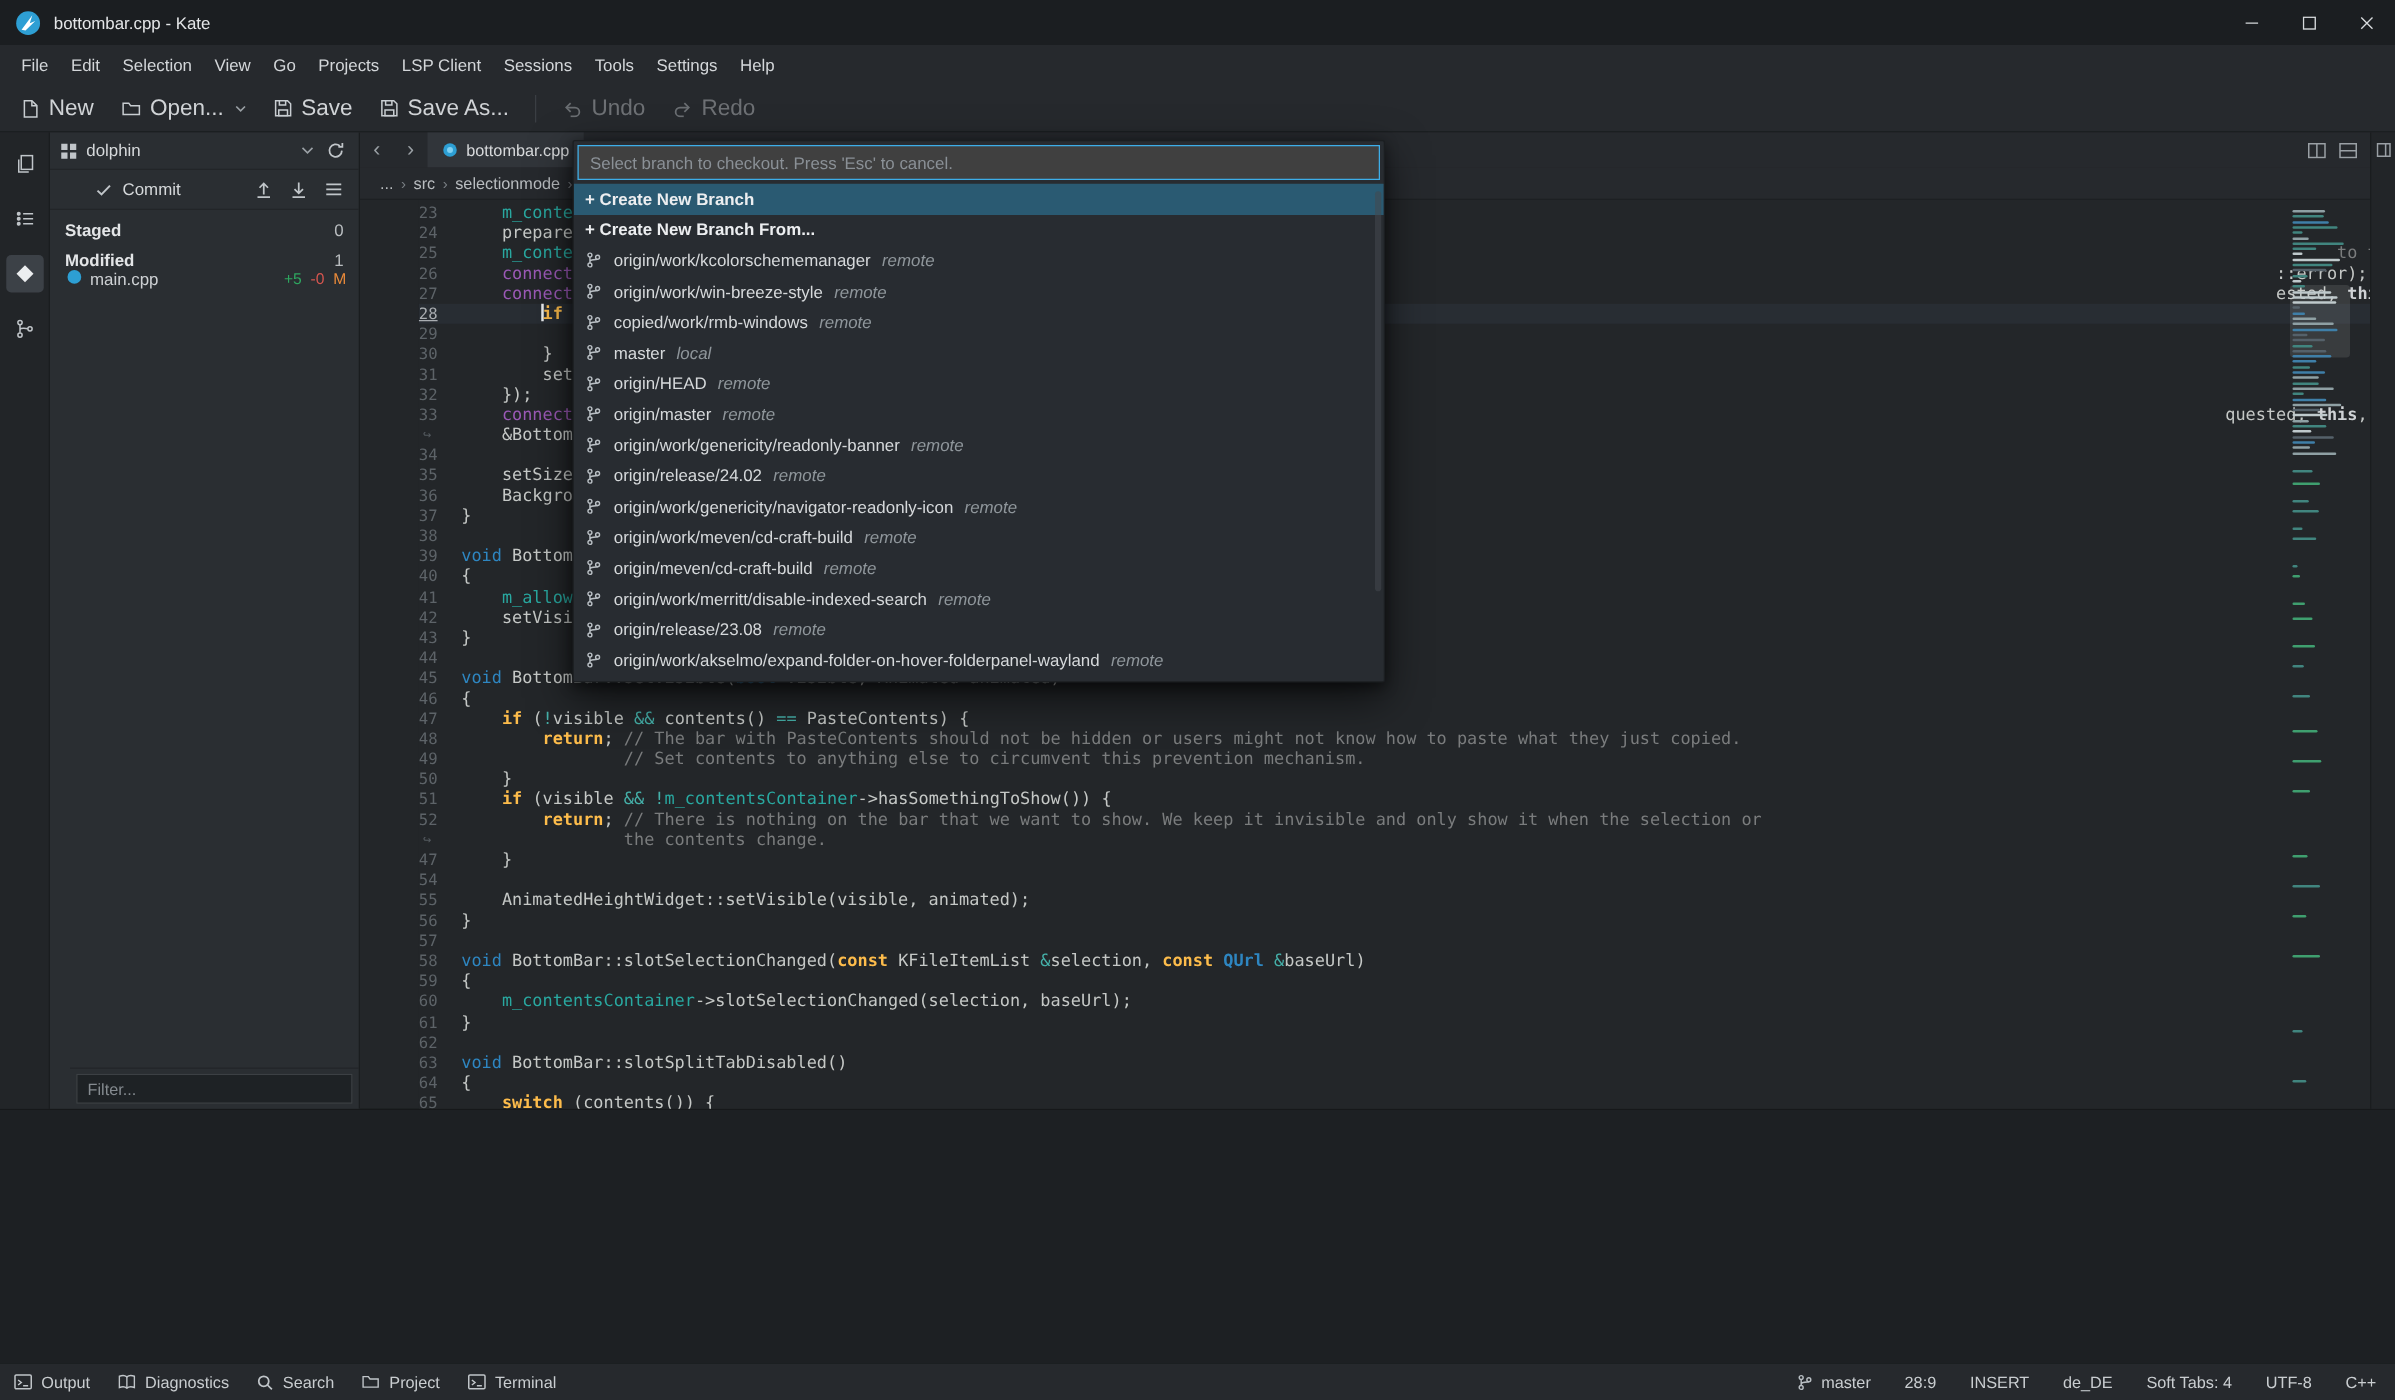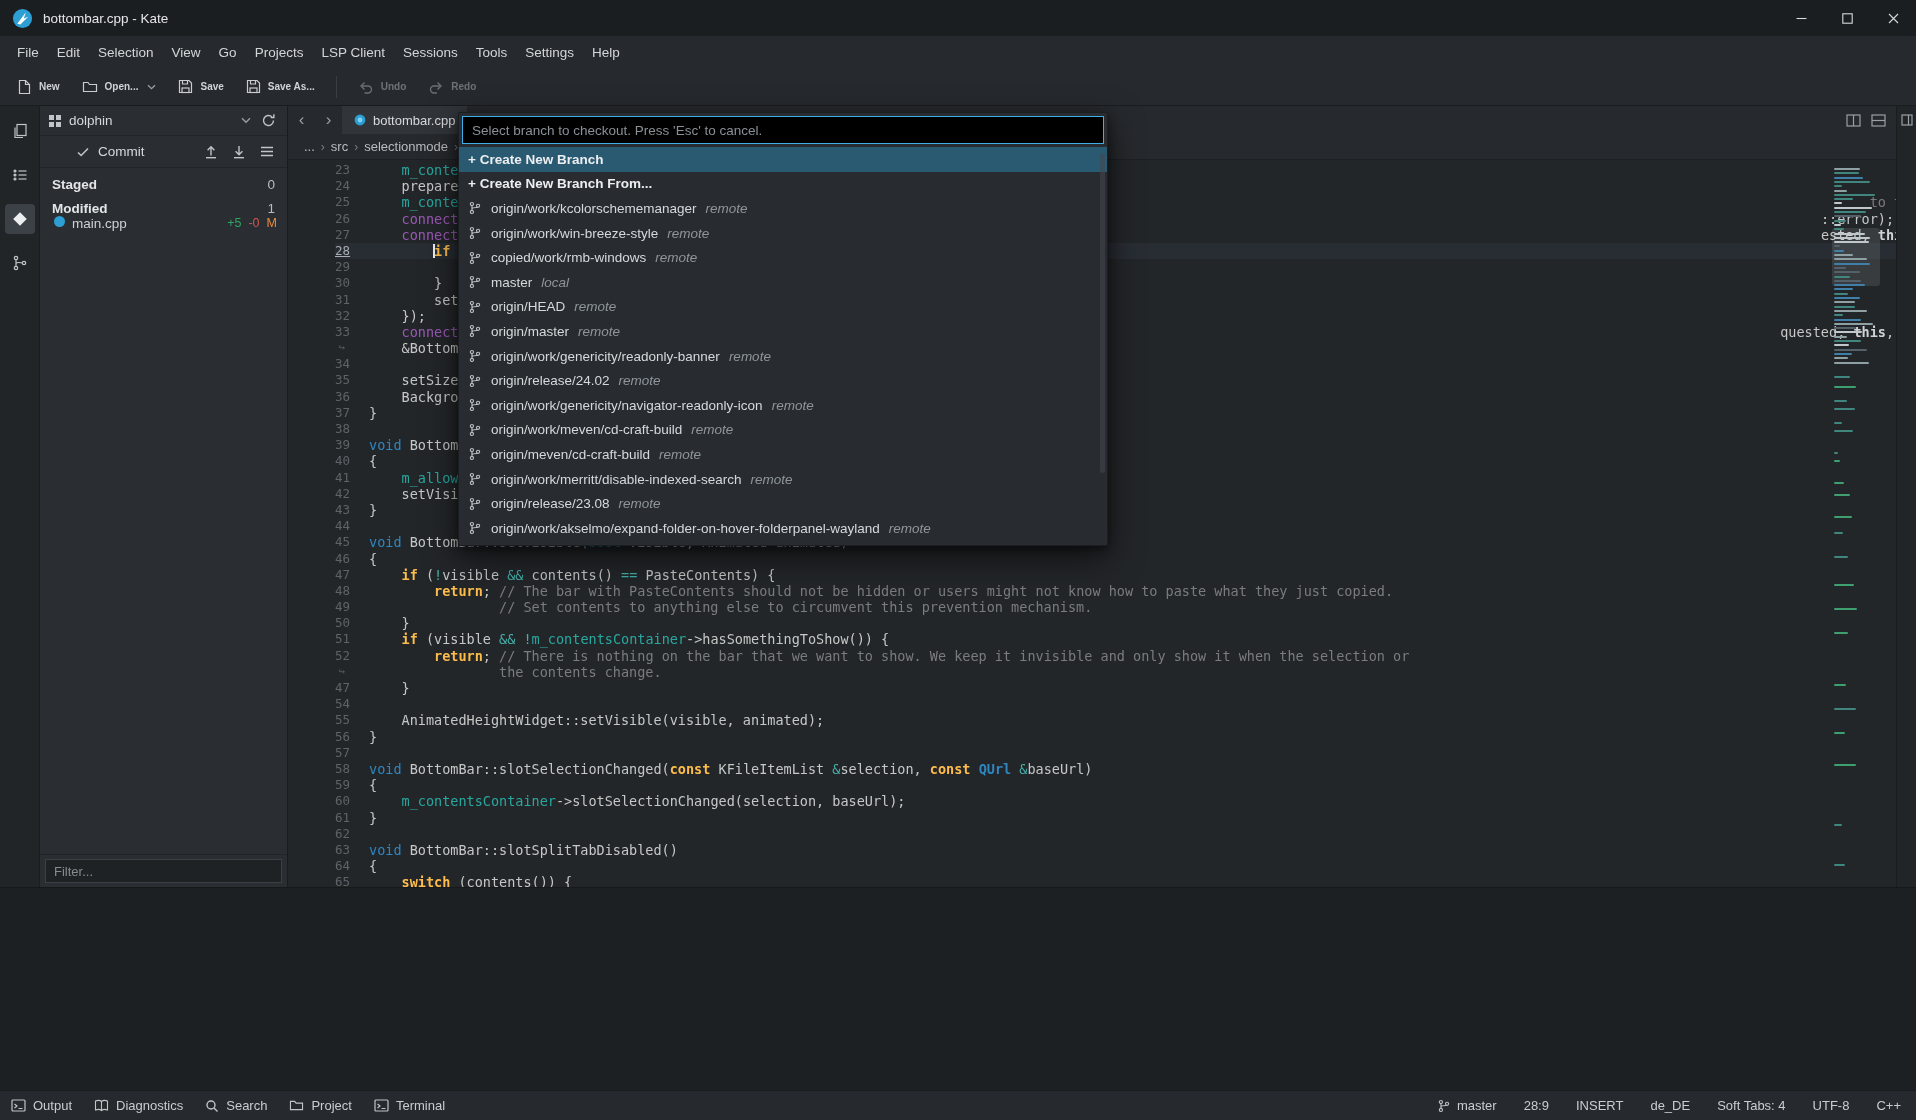--- a/index.html
+++ b/index.html
@@ -17,21 +17,21 @@
   .win-title { color:#e4e6e8; font-size:13.5px; }
   .win-controls { margin-left:auto; display:flex; height:100%; }
   .winbtn { width:46px; height:100%; display:flex; align-items:center; justify-content:center; }
 
   
   .menubar { height:32px; background:#26292d; display:flex; align-items:center; padding-left:8px; }
   .menu-item { padding:5px 9px; color:#d3d6d9; font-size:13.5px; border-radius:2px; }
 
   
   .toolbar { height:38px; background:#26292d; border-bottom:1px solid #191c1e; display:flex; align-items:center; padding-left:8px; gap:4px; }
-  .tbtn { display:flex; align-items:center; gap:7px; padding:6px 9px; color:#d0d3d6; font-size:10px; border-radius:3px;font-weight:bold; }
+  .tbtn { display:flex; align-items:center; gap:7px; padding:6px 9px; color:#d0d3d6; font-size:18px; border-radius:3px; }
   .tbtn.disabled { opacity:.42; }
   .tb-sep { width:1px; height:22px; background:#3a3e43; margin:0 8px; }
   .dd-arrow { margin-left:2px; }
 
   
   .main { display:flex; height:781px; }
   .iconstrip { width:40px; background:#222528; border-right:1px solid #1a1d1f; display:flex; flex-direction:column; align-items:center; padding-top:10px; gap:14px; }
   .strip-btn { width:30px; height:30px; display:flex; align-items:center; justify-content:center; border-radius:4px; }
   .strip-btn.active { background:#3c4147; }
 
@@ -41,21 +41,21 @@
   .gp-commitrow { height:32px; display:flex; align-items:center; padding:0 10px 0 36px; gap:8px; border-bottom:1px solid #222528; }
   .gp-commit-label { color:#d6d9db; font-size:13.5px; margin-right:auto; }
   .gp-iconbtn { padding:3px; border-radius:3px; }
   .gp-row { height:24px; display:flex; align-items:flex-end; padding:0 12px; }
   .gp-row .lbl { font-weight:bold; color:#e3e5e7; font-size:13.5px; }
   .gp-row .cnt { margin-left:auto; color:#b9bdc0; font-size:13.5px; }
   .gp-file { height:24px; display:flex; align-items:flex-start; gap:7px; padding:0 10px 0 14px; color:#ced1d4; font-size:13.5px; }
   .gp-file .stats { margin-left:auto; display:flex; gap:7px; font-size:12.5px; }
   .st-add { color:#2ea65f; } .st-del { color:#d4554f; } .st-mod { color:#e98a3a; }
   .file-dot { width:11px; height:11px; border-radius:50%; background:#2d9fd4; flex:none; }
-  .gp-filter { position:absolute; left:0; right:0; bottom:0; border-top:1px solid #222528; padding:4px 5px; }
+  .gp-filter { position:absolute; left:16px; right:0; bottom:0; border-top:1px solid #222528; padding:4px 5px; }
   .gp-filter input { width:100%; height:24px; background:#1e2225; border:1px solid #3c4044; color:#c9cdd0; padding:0 8px; font-size:13px; font-family:"Liberation Sans",sans-serif; }
   .gp-filter input::placeholder { color:#858b90; }
 
   
   .editor { flex:1; display:flex; flex-direction:column; min-width:0; }
   .tabrow { height:28px; background:#26292d; display:flex; align-items:stretch; }
   .navbtn { width:27px; display:flex; align-items:center; justify-content:center; color:#9aa0a5; font-size:17px; }
   .tab { display:flex; align-items:center; gap:7px; padding:0 12px; background:#31353a; color:#d7d9db; font-size:13px; }
   .tabrow-right { margin-left:auto; display:flex; align-items:center; gap:10px; padding-right:10px; }
   .crumbrow { height:26px; background:#26292d; border-bottom:1px solid #1d2023; display:flex; align-items:center; gap:2px; padding-left:12px; color:#9aa0a5; font-size:13px; }
@@ -93,21 +93,21 @@
   .sb-left { display:flex; height:100%; }
   .sb-item { display:flex; align-items:center; gap:7px; padding:0 11px; }
   .sb-ic { display:inline-flex; }
   .sb-right { margin-left:auto; display:flex; align-items:center; gap:27px; padding-right:15px; }
   .sb-branch { display:flex; align-items:center; gap:6px; }
 
   
   .popup { position:absolute; left:458px; top:112px; width:650px; height:434px; z-index:50;
            background:#282c31; border:1px solid #1b1e21; border-radius:2px;
            box-shadow:0 12px 34px rgba(0,0,0,.6), 0 3px 10px rgba(0,0,0,.45); overflow:hidden; }
-  .popup-input { display:block; width:calc(100% - 6px); margin:3px; height:28px; background:#000000;
+  .popup-input { display:block; width:calc(100% - 6px); margin:3px; height:28px; background:#404040;
            border:1px solid #3daee9; color:#cfd2d5; padding:0 9px; font-size:13.5px; font-family:"Liberation Sans",sans-serif; }
   .popup-input::placeholder { color:#8a9096; }
   .plist { position:relative; }
   .prow { height:24.6px; display:flex; align-items:center; padding:0 9px; gap:9px; font-size:13.5px; color:#d6d9db; }
   .prow.action { font-weight:bold; color:#eceef0; }
   .prow.selected { background:#2a5a72; }
   .prow .bname { white-space:nowrap; }
   .prow .btype { font-style:italic; color:#8f969b; }
   .pscroll { position:absolute; right:2px; top:40px; width:5px; height:320px; background:#44494e; border-radius:3px; opacity:.55; }
 </style>

